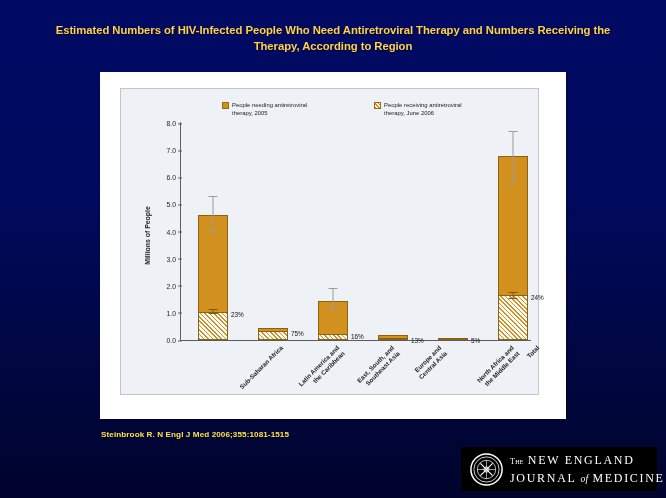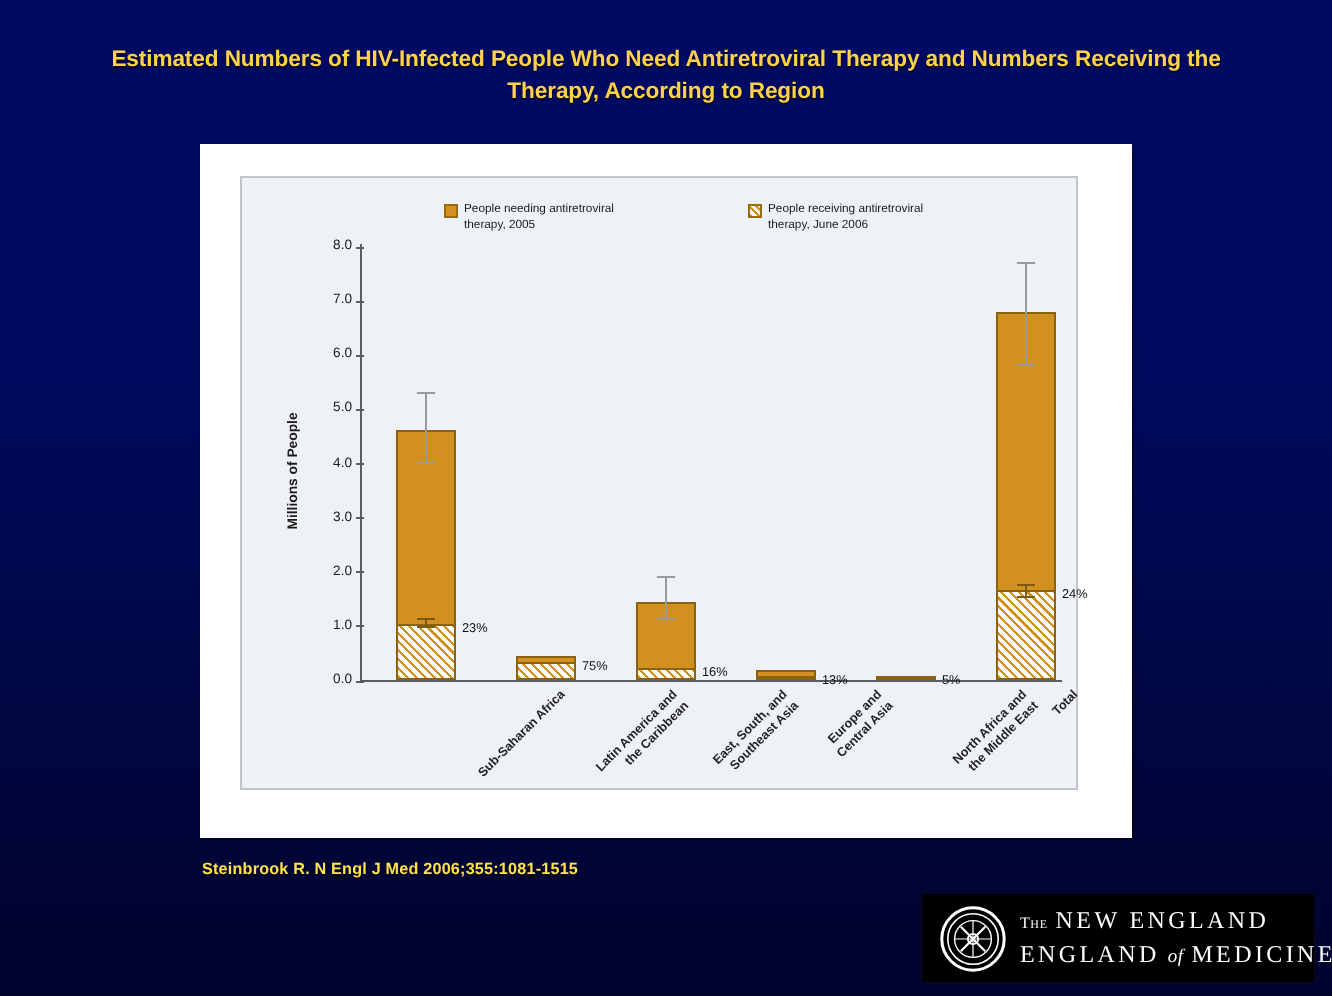--- a/index.html
+++ b/index.html
@@ -301,18 +301,18 @@
     <path d="M10.4 10.4 L22.6 22.6 M22.6 10.4 L10.4 22.6" stroke="#ffffff" stroke-width="1.1"></path>
     <path d="M16.5 7.3 L16.5 25.7 M7.3 16.5 L25.7 16.5" stroke="#ffffff" stroke-width="0.6"></path>
     <circle cx="16.5" cy="16.5" r="2.6" fill="none" stroke="#ffffff" stroke-width="0.9"></circle>
   </svg>
   <div id="nejm-wordmark">
     <div class="nejm-line1">
       <span class="nejm-small">The</span>
       <span class="nejm-big">NEW ENGLAND</span>
     </div>
     <div class="nejm-line2">
-      <span class="nejm-big">ENGLAND</span>
+      <span class="nejm-big">JOURNAL</span>
       <span class="nejm-italic">of</span>
       <span class="nejm-big">MEDICINE</span>
     </div>
   </div>
 </div>
 
 </body></html>

